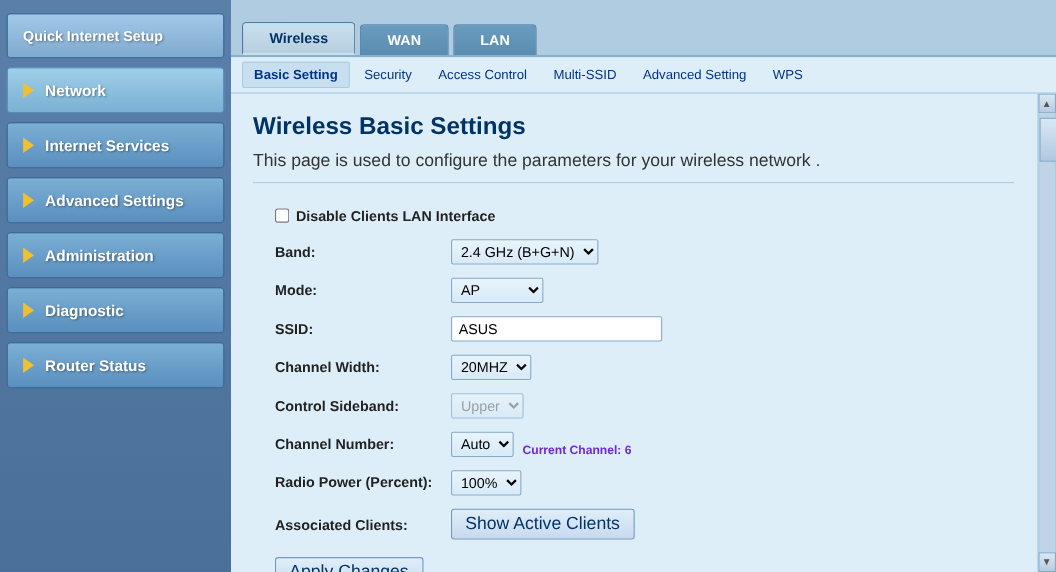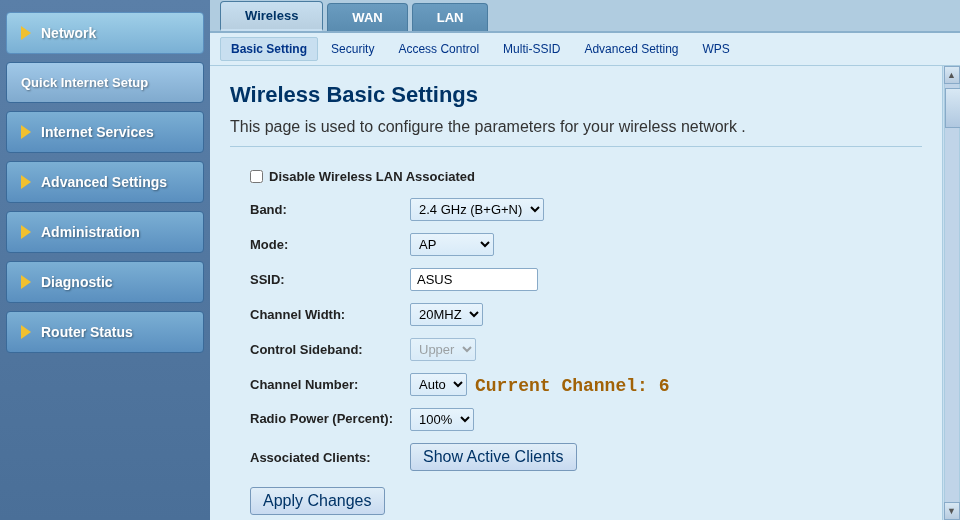--- a/index.html
+++ b/index.html
@@ -67,21 +67,21 @@
       flex-direction: column;
       overflow: hidden;
     }
 
     
     .top-tabs {
       display: flex;
       align-items: flex-end;
       background: #b0cce0;
       padding-left: 10px;
-      padding-top: 1px;
+      padding-top: 20px;
       border-bottom: 2px solid #8ab0cc;
     }
 
     .top-tab {
       padding: 6px 24px;
       background: linear-gradient(to bottom, #6a9cc0, #5a8cb0);
       color: white;
       cursor: pointer;
       border: 1px solid #4a7ca0;
       border-bottom: none;
@@ -196,29 +196,28 @@
       border-radius: 2px;
       font-size: 13px;
       cursor: pointer;
     }
 
     input[type="text"] {
       padding: 3px 6px;
       border: 1px solid #88aac8;
       background: white;
       font-size: 13px;
-      width: 128px;
+      width: 192px;
       border-radius: 2px;
     }
 
     .current-channel {
       font-weight: bold;
-      color: #a16207;
-      font-size: 18px;
-      font-family: Liberation Mono, monospace;
+      color: #6d28d9;
+      font-size: 11px;
     }
 
     .btn {
       padding: 4px 12px;
       background: linear-gradient(to bottom, #e0eef8, #c8daf0);
       border: 1px solid #7799bb;
       border-radius: 3px;
       cursor: pointer;
       font-size: 16px;
       color: #003366;
@@ -270,26 +269,26 @@
       display: flex;
       flex: 1;
       overflow: hidden;
     }
   </style>
 </head>
 <body>
 
 <div class="sidebar">
 
-  <div class="sidebar-item active">
-    <span class="arrow"></span>
-    <span>Network</span>
-  </div>
   <div class="sidebar-item quick-setup">
     <span>Quick Internet Setup</span>
+  </div>
+  <div class="sidebar-item active">
+    <span class="arrow"></span>
+    <span>Network</span>
   </div>
   <div class="sidebar-item">
     <span class="arrow"></span>
     <span>Internet Services</span>
   </div>
   <div class="sidebar-item">
     <span class="arrow"></span>
     <span>Advanced Settings</span>
   </div>
   <div class="sidebar-item">
@@ -343,21 +342,21 @@
 
   <div class="main-area">
     <div class="page-content">
       <div class="page-title">Wireless Basic Settings</div>
       <div class="page-description">This page is used to configure the parameters for your wireless network .</div>
 
       <div class="form-section">
 
         <div class="checkbox-row">
           <input type="checkbox" id="disableWireless" style="">
-          <label for="disableWireless">Disable Wireless LAN Associated</label>
+          <label for="disableWireless">Disable Clients LAN Interface</label>
         </div>
 
         <div class="form-row">
           <div class="form-label">Band:</div>
           <div class="form-control">
             <select>
               <option>2.4 GHz (B+G+N)</option>
               <option>2.4 GHz (B+G)</option>
               <option>2.4 GHz (N only)</option>
               <option>5 GHz</option>

